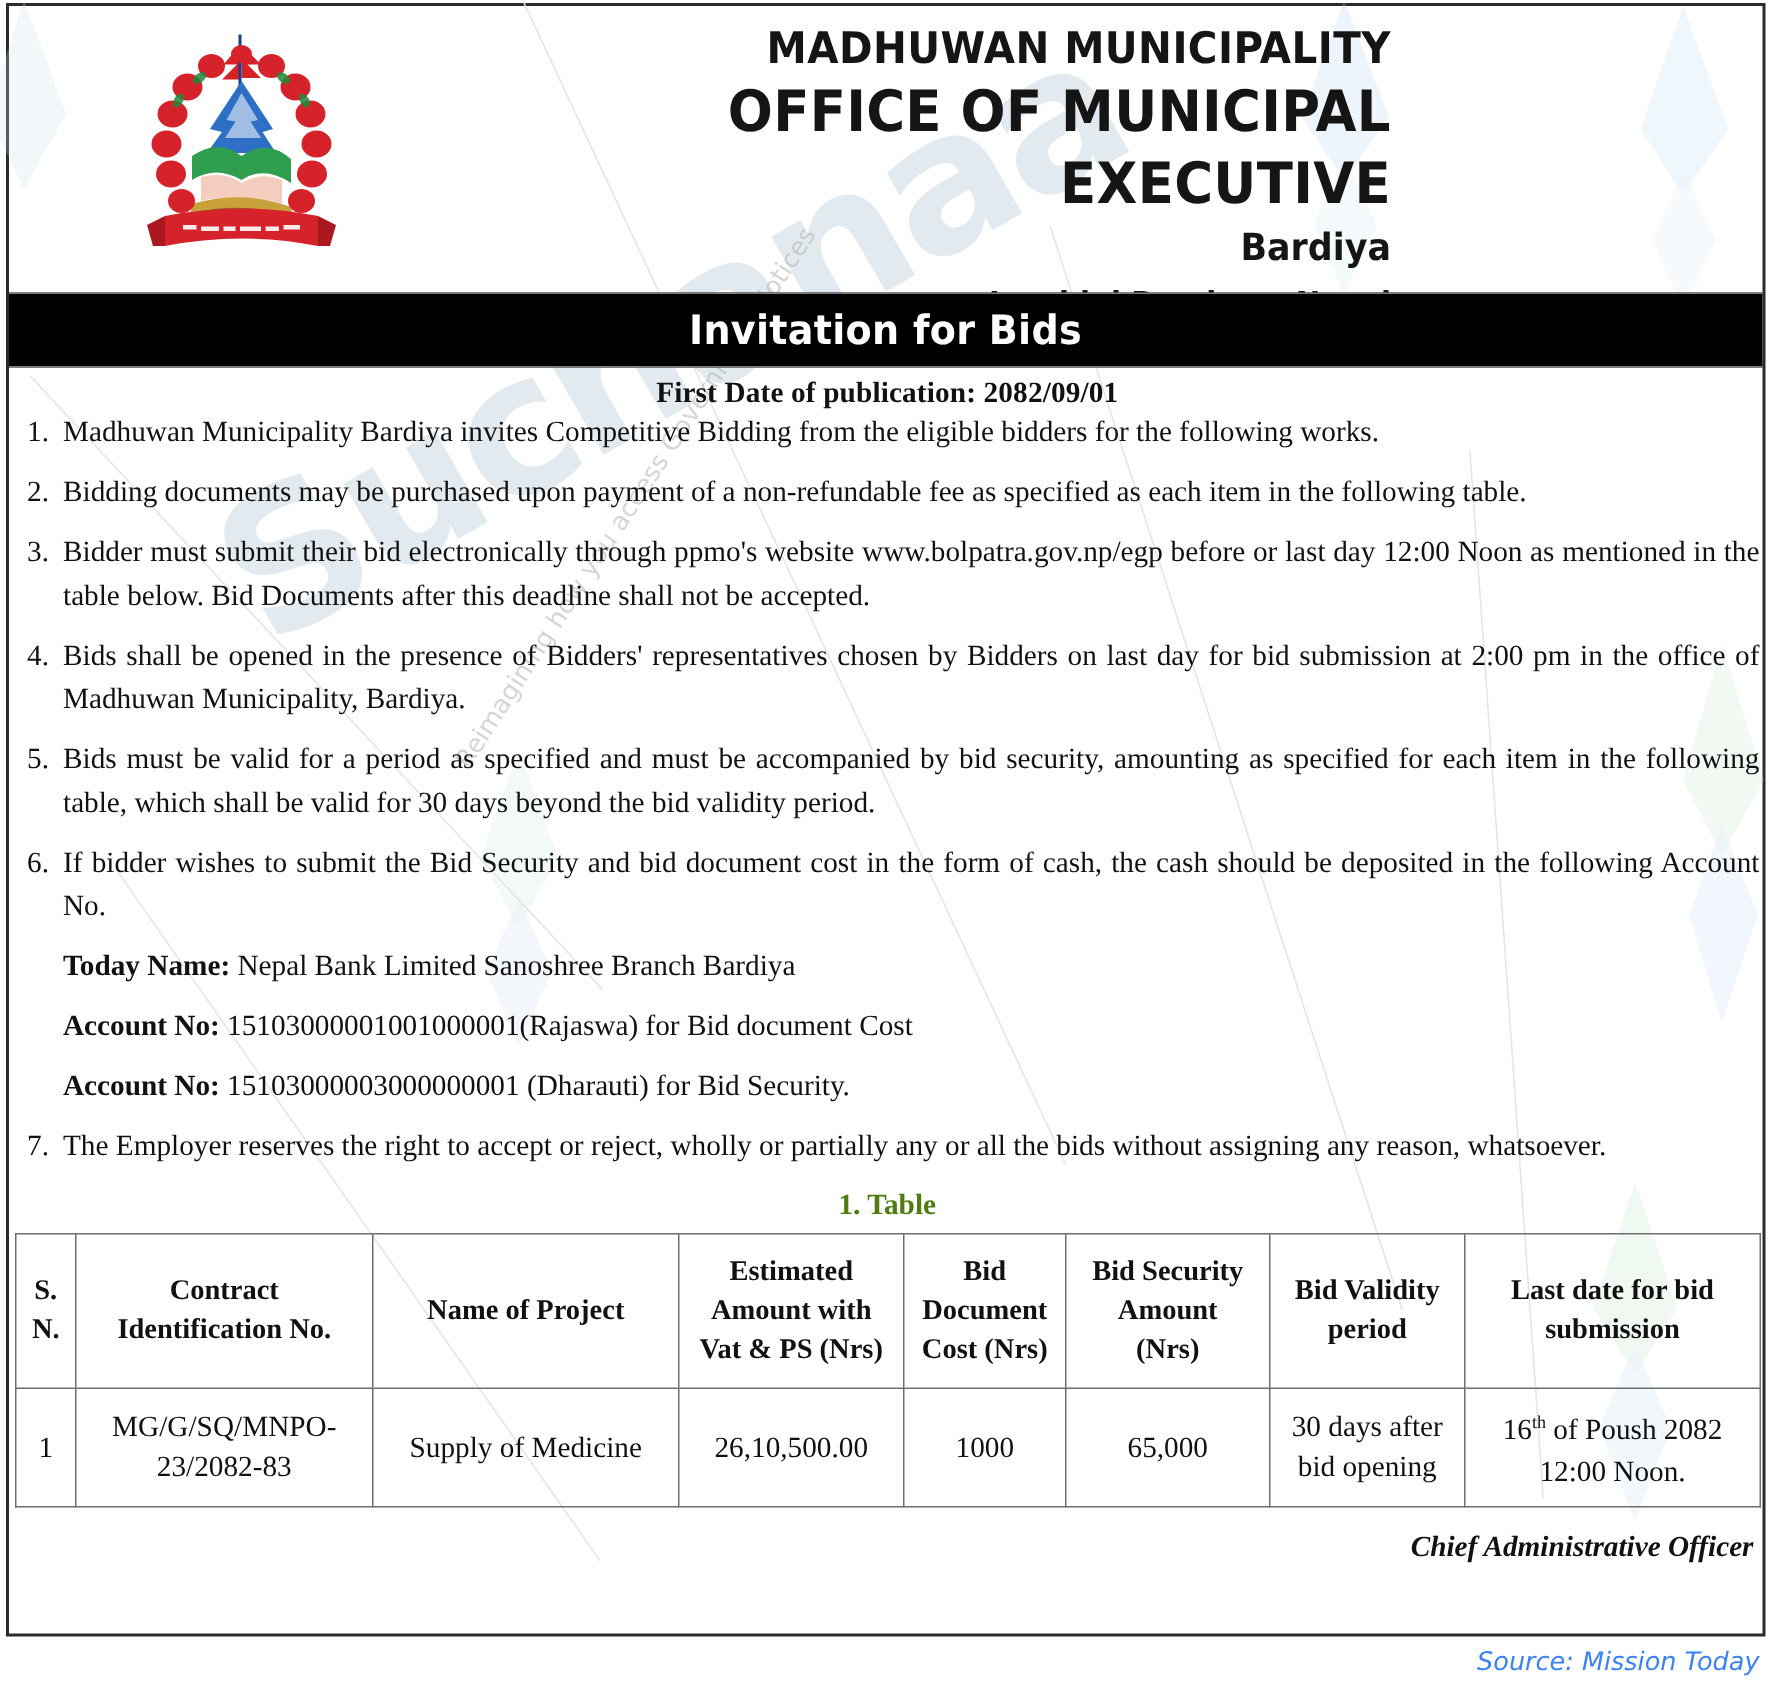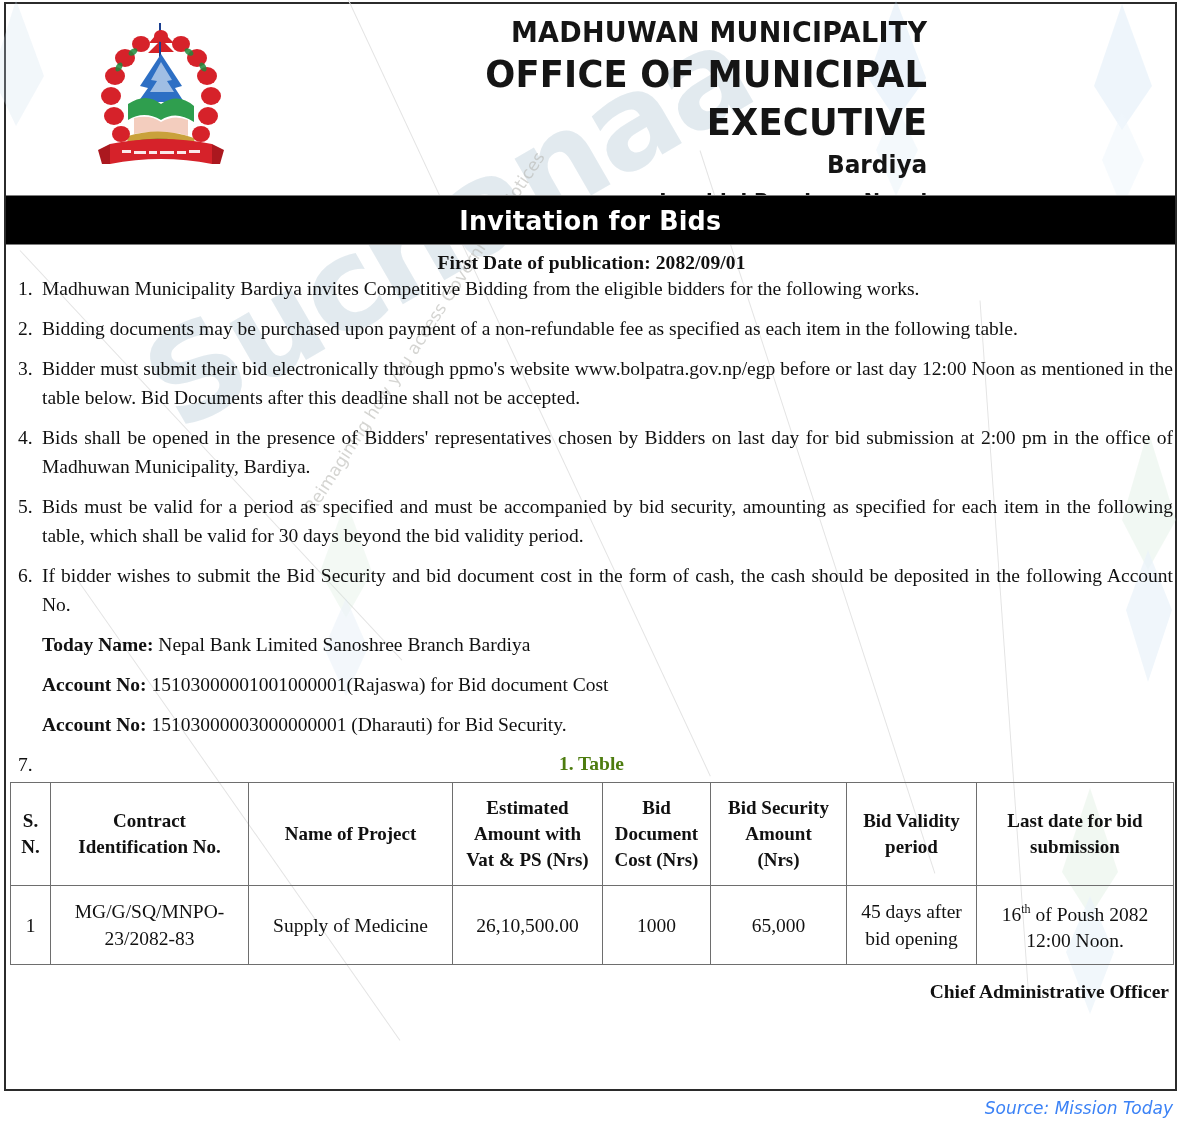--- a/index.html
+++ b/index.html
@@ -259,20 +259,21 @@
   col.c-last   { width: 197px; }
 
   
   .signature {
     text-align: right;
     font-size: 19.5px;
     font-weight: 700;
     margin-top: 16px;
     padding-right: 4px;
     color: #111;
+    font-style: italic;
   }
 
   
   .source-credit {
     position: absolute;
     right: 8px;
     top: 1098px;
     font-family: "DejaVu Sans", sans-serif;
     font-style: italic;
     font-size: 17px;
@@ -424,21 +425,21 @@
       <b>Account No:</b>
       <span>15103000001001000001(Rajaswa) for Bid document Cost</span>
     </div>
     <div class="bankline">
       <b>Account No:</b>
       <span>15103000003000000001 (Dharauti) for Bid Security.</span>
     </div>
 
     <ol class="clauses">
       <li class="nojustify">
-        <span class="num">7.</span>
+        <span class="num">7.</span><span>The Employer reserves the right to accept or reject, wholly or partially any or all the bids without assigning any reason, whatsoever.</span>
       </li>
     </ol>
 
     <div class="table-caption">1.  Table</div>
 
     <table class="bids">
       <colgroup>
         <col class="c-sn">
           <col class="c-cid">
           <col class="c-proj">
@@ -487,21 +488,21 @@
         </tr>
       </thead>
       <tbody>
         <tr>
           <td>1</td>
           <td class="cell-left">MG/G/SQ/MNPO-23/2082-83</td>
           <td>Supply of Medicine</td>
           <td>26,10,500.00</td>
           <td>1000</td>
           <td>65,000</td>
-          <td>45 days after bid opening</td>
+          <td>30 days after bid opening</td>
           <td><span>16</span><sup class="ord">th</sup><span> of Poush 2082 12:00 Noon.</span></td>
         </tr>
       </tbody>
     </table>
 
     <div class="signature">Chief Administrative Officer</div>
   </div>
 
   <div class="source-credit">Source: Mission Today</div>
 </div>

